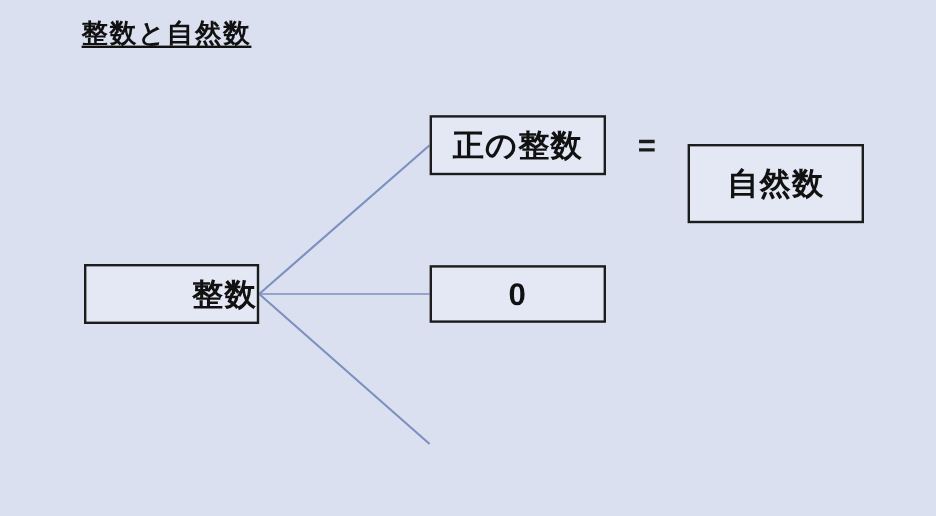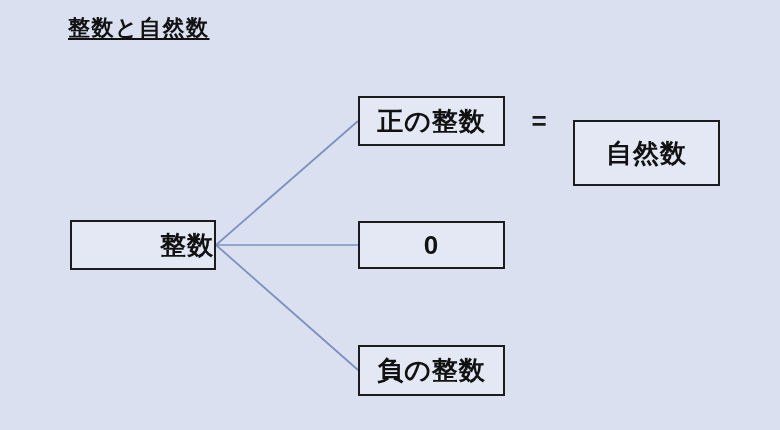--- a/index.html
+++ b/index.html
@@ -95,17 +95,14 @@
   <div class="equals">=</div>
 
   <div class="node node-natural">
     <span>自然数</span>
   </div>
 
   <div class="node node-zero">
     <span>0</span>
   </div>
 
-  <div class="node node-negative">
-    <span>負の整数</span>
-  </div>
 
 </div>
 
 </body></html>

